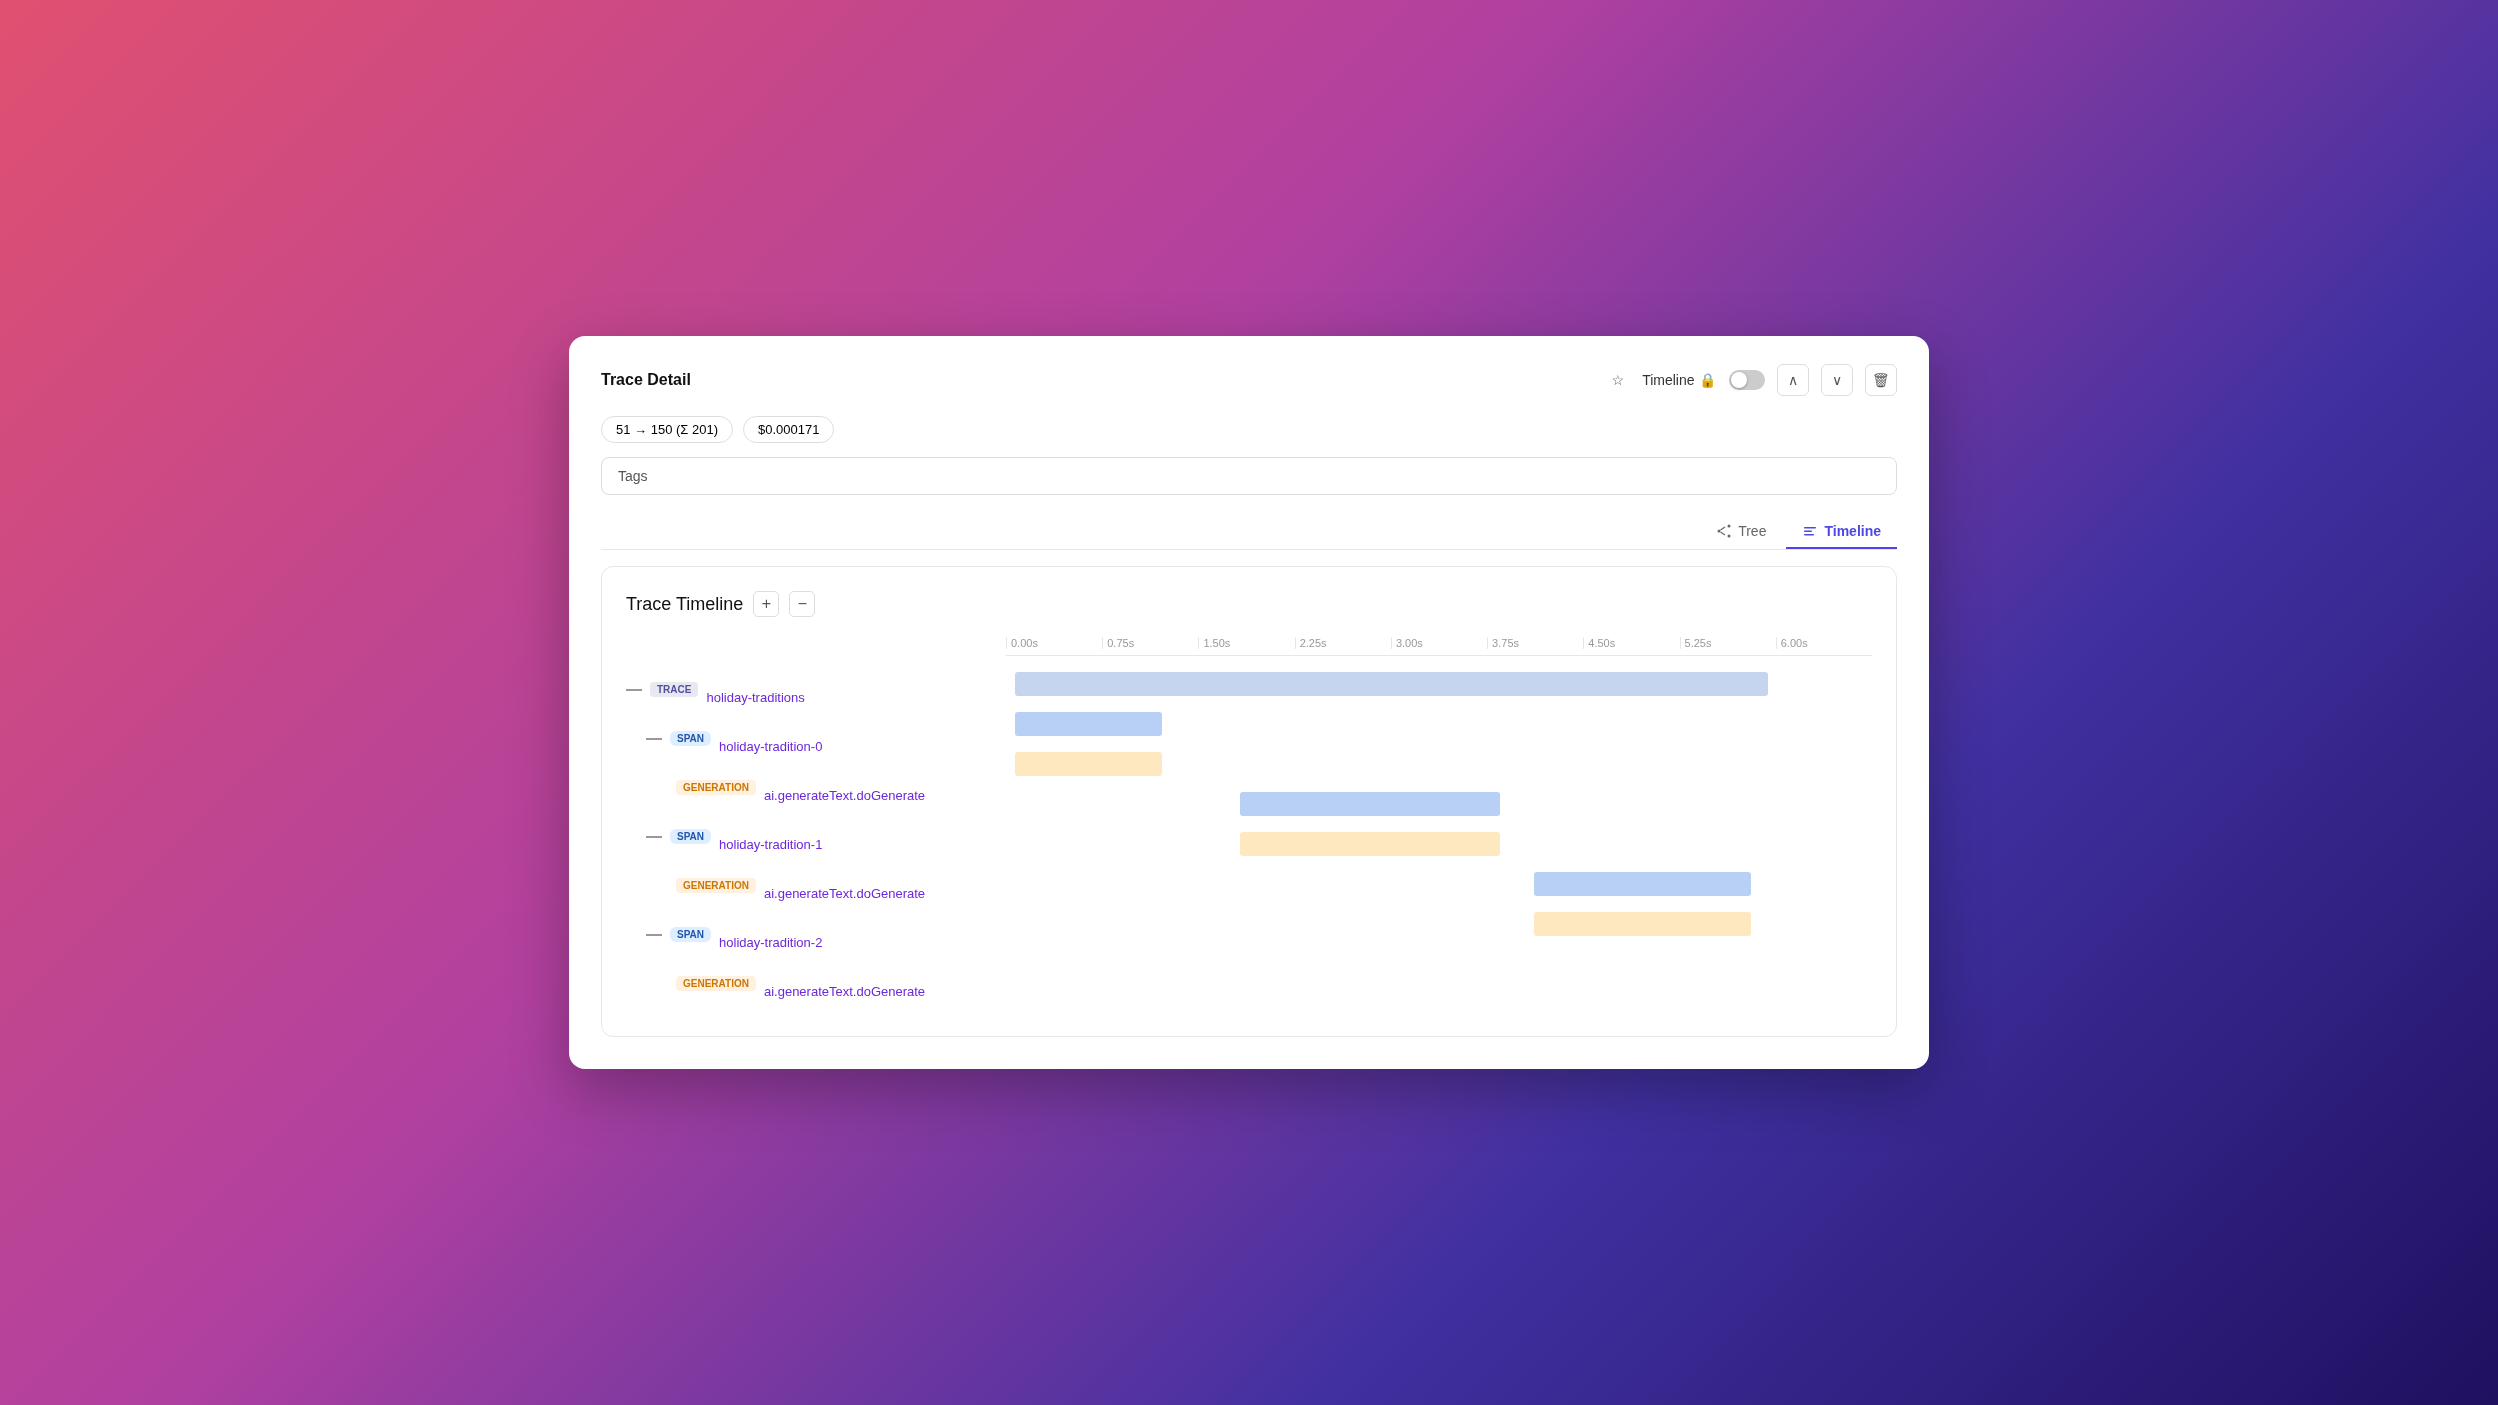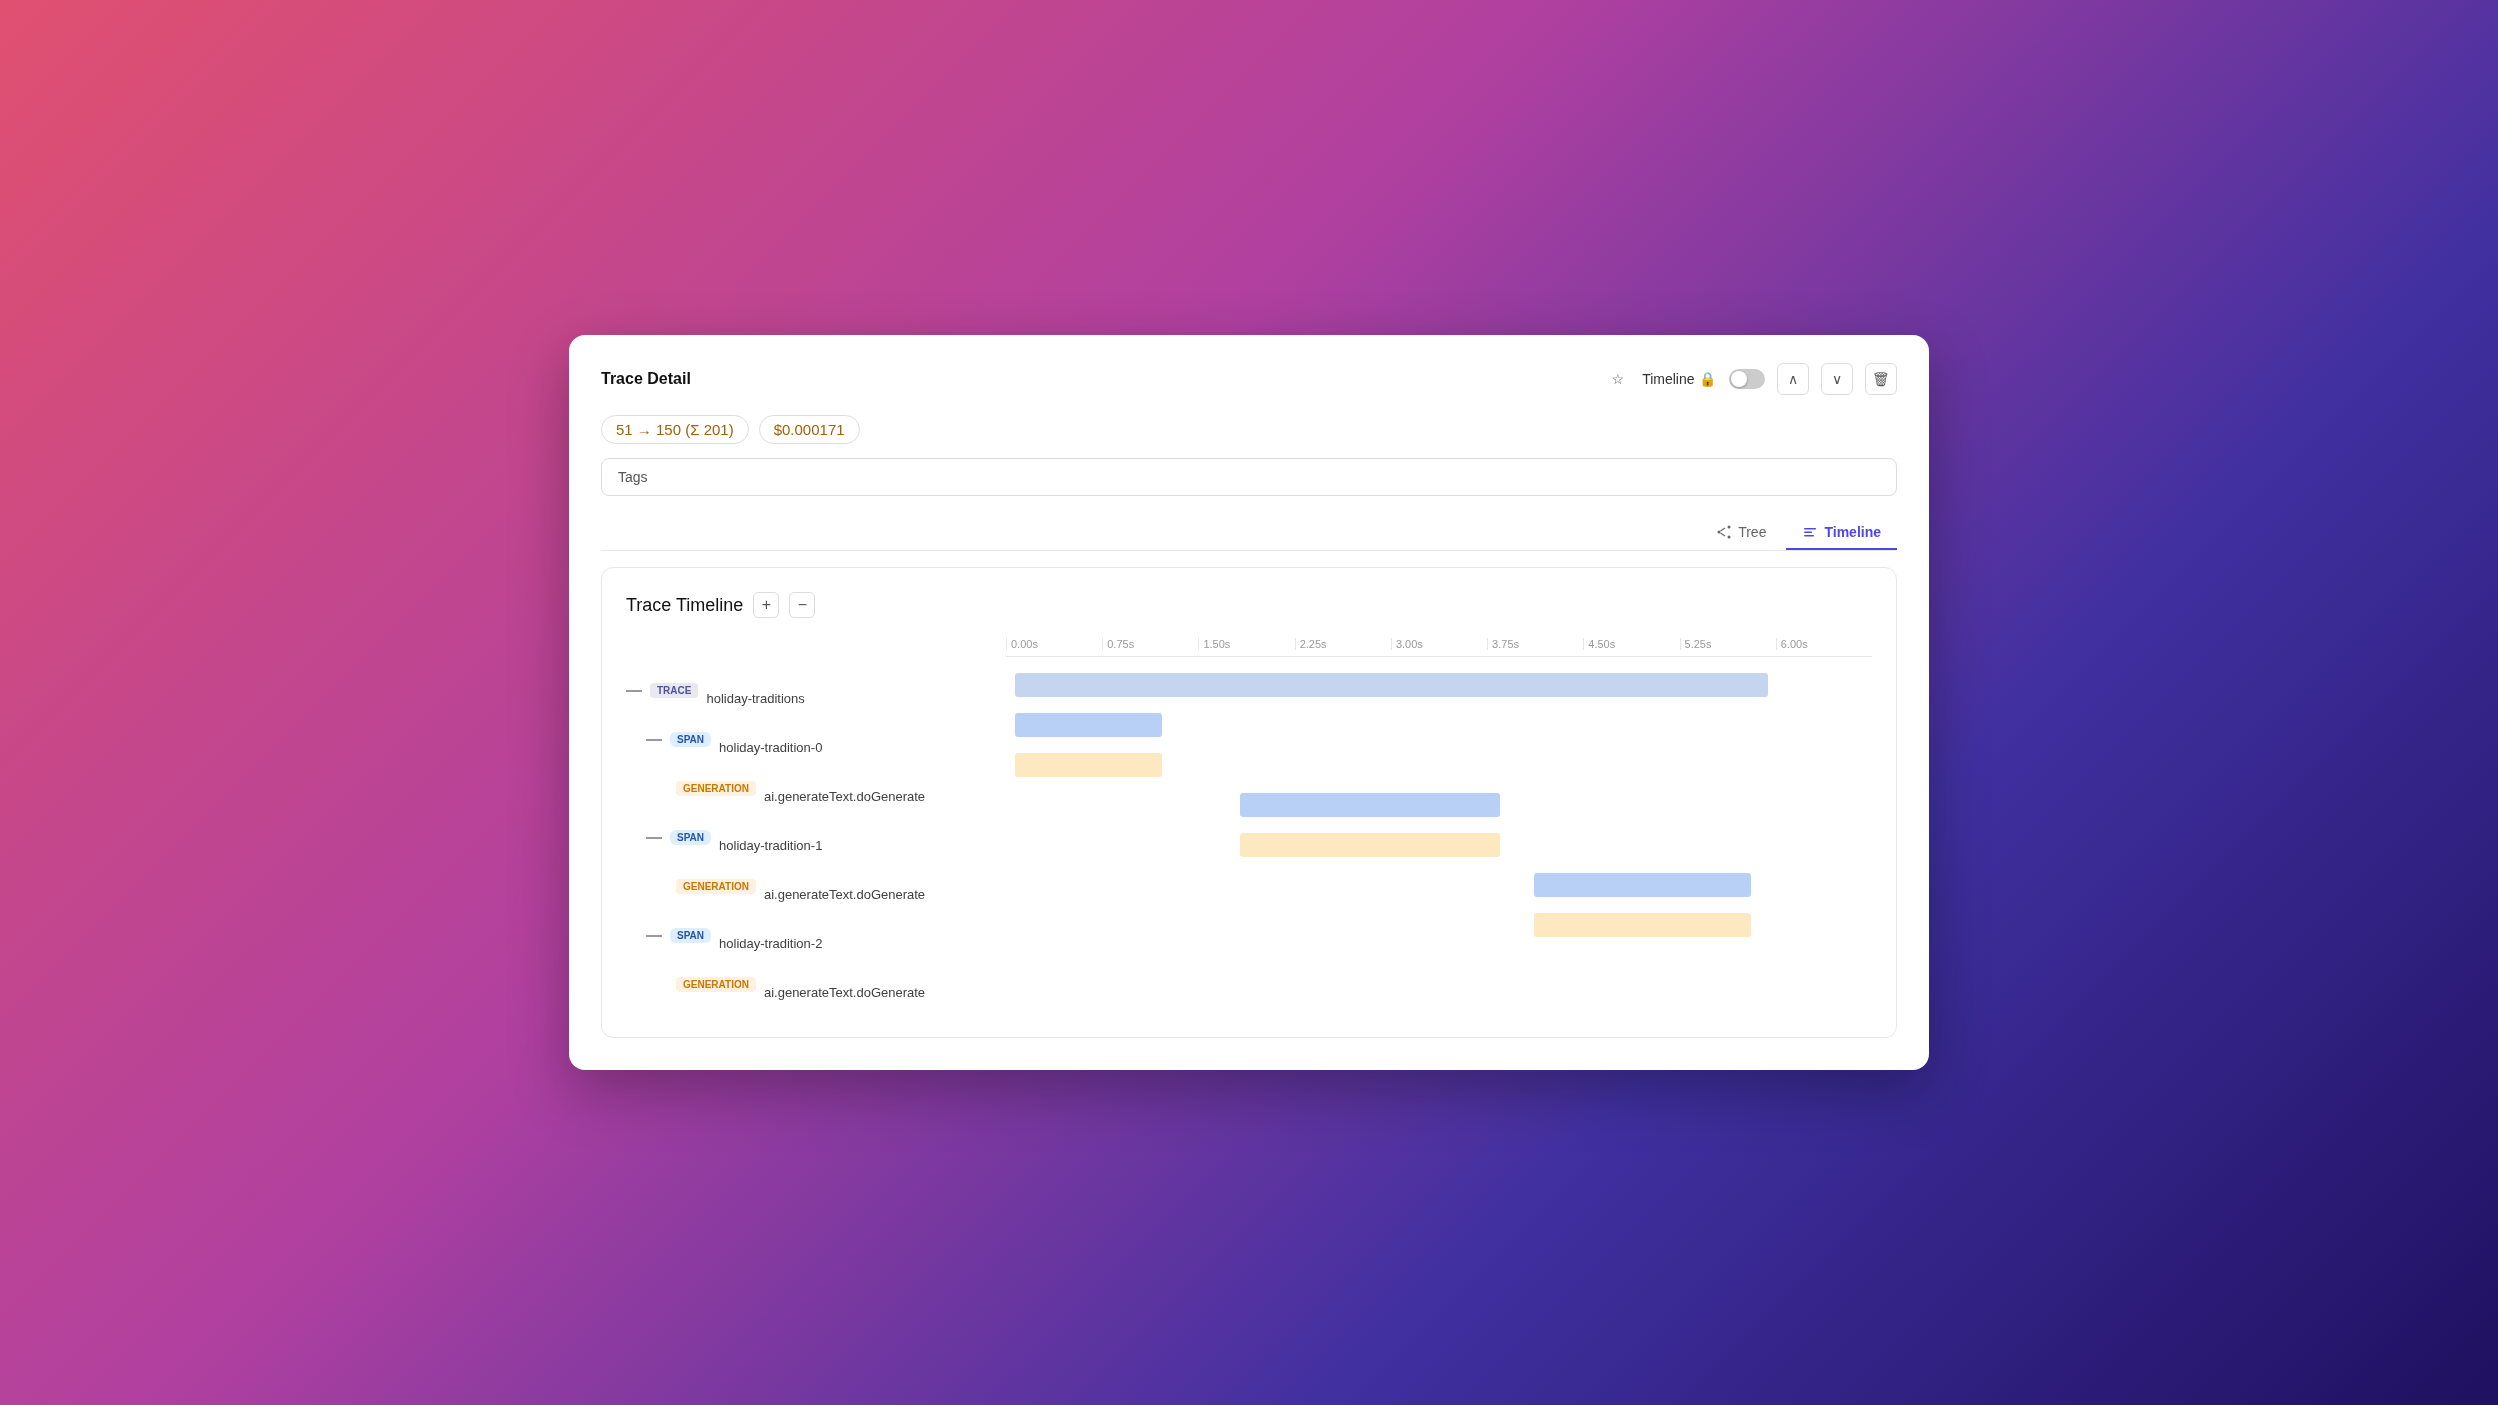--- a/index.html
+++ b/index.html
@@ -94,22 +94,22 @@
     
     .meta-row {
       display: flex;
       gap: 10px;
       margin-bottom: 14px;
     }
     .meta-badge {
       border: 1.5px solid #ddd;
       border-radius: 20px;
       padding: 5px 14px;
-      font-size: 15px;
-      color: #a16207;
+      font-size: 13px;
+      color: #000000;
     }
 
     
     .tags-section {
       border: 1.5px solid #ddd;
       border-radius: 8px;
       padding: 10px 16px;
       font-size: 14px;
       color: #555;
       margin-bottom: 20px;
@@ -234,21 +234,21 @@
       color: #2255aa;
       border-radius: 6px;
     }
     .badge-generation {
       background: #fff0e0;
       color: #cc7700;
     }
 
     .row-name {
       font-size: 13px;
-      color: #404040;
+      color: #6d28d9;
       margin-top: 16px;
     }
 
     
     .chart-row {
       display: flex;
       align-items: center;
       min-height: 40px;
       padding: 6px 0;
       position: relative;

